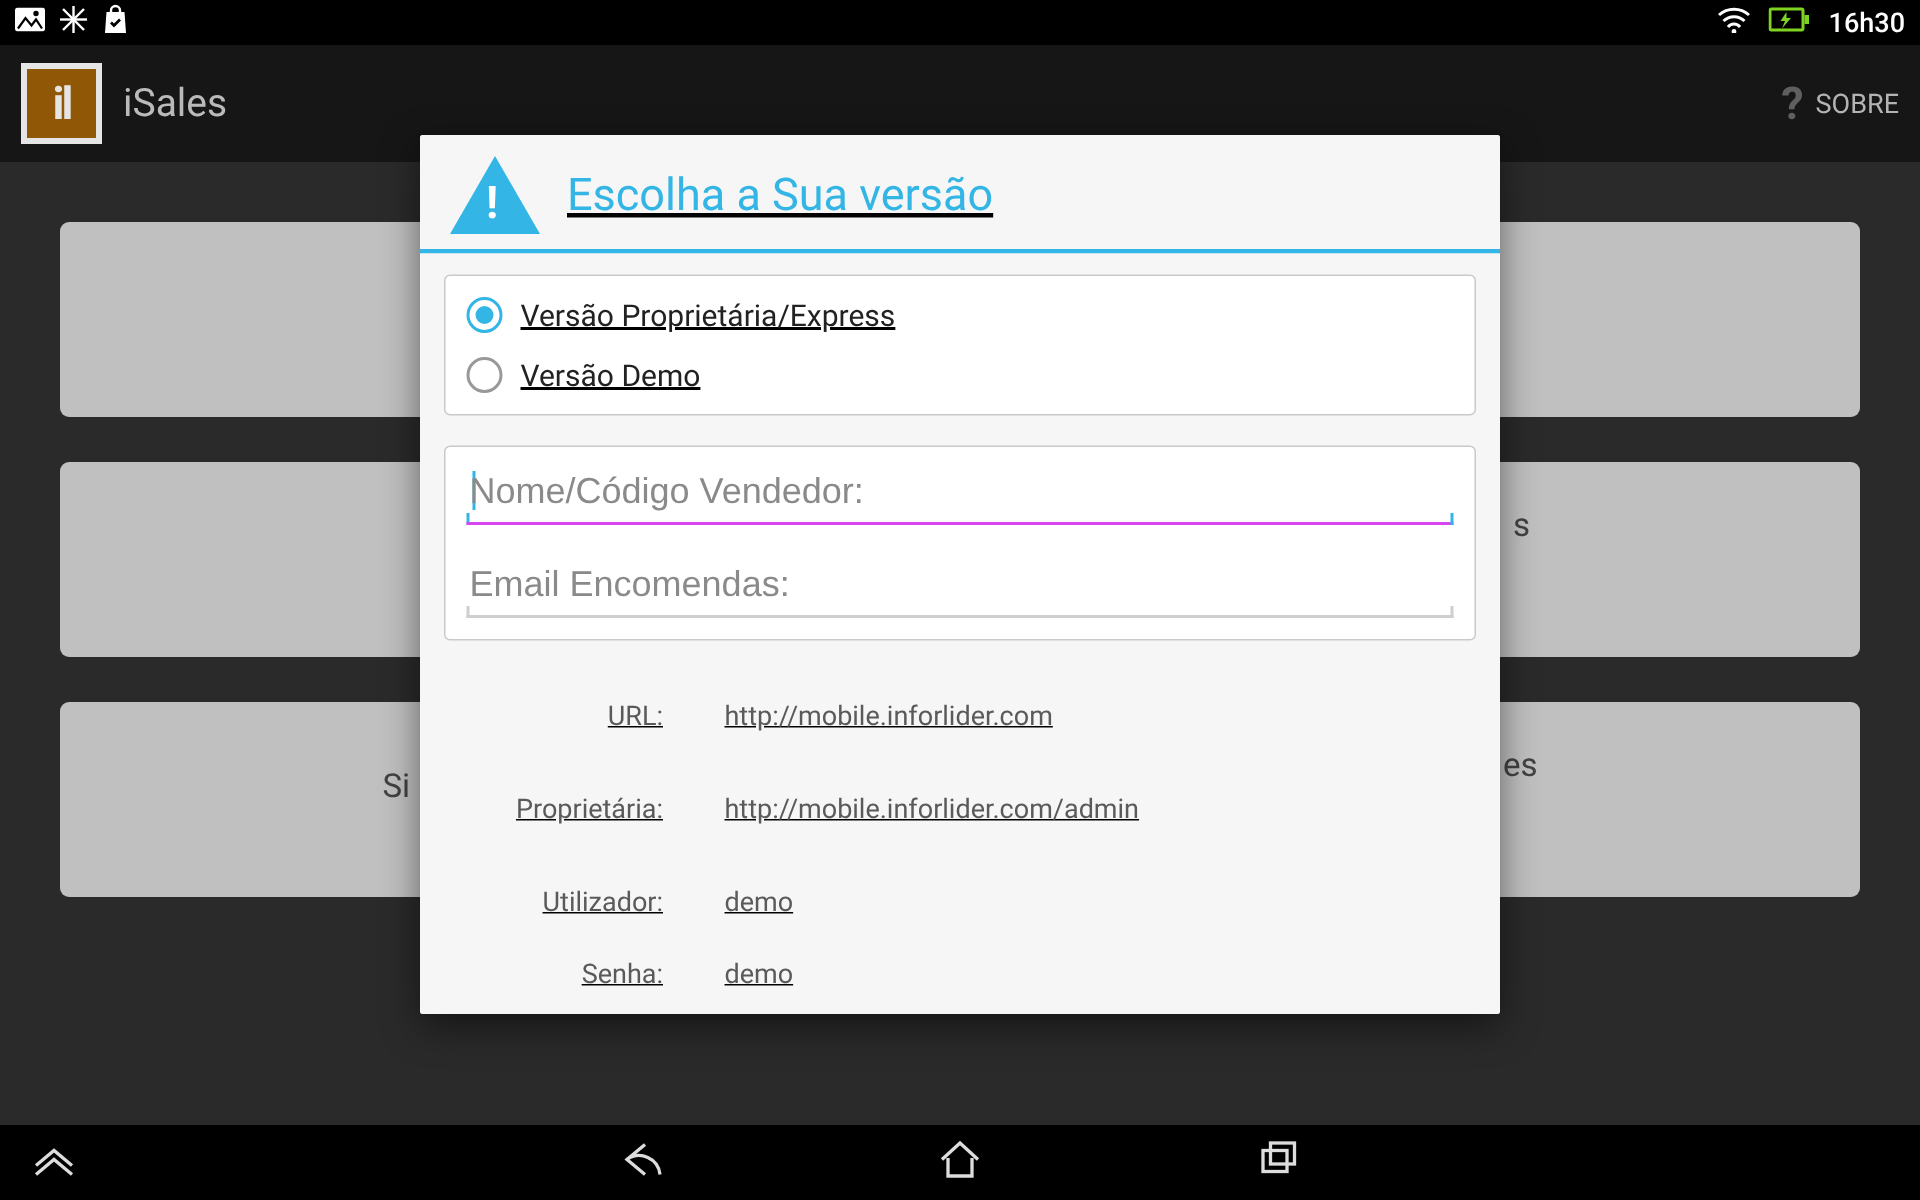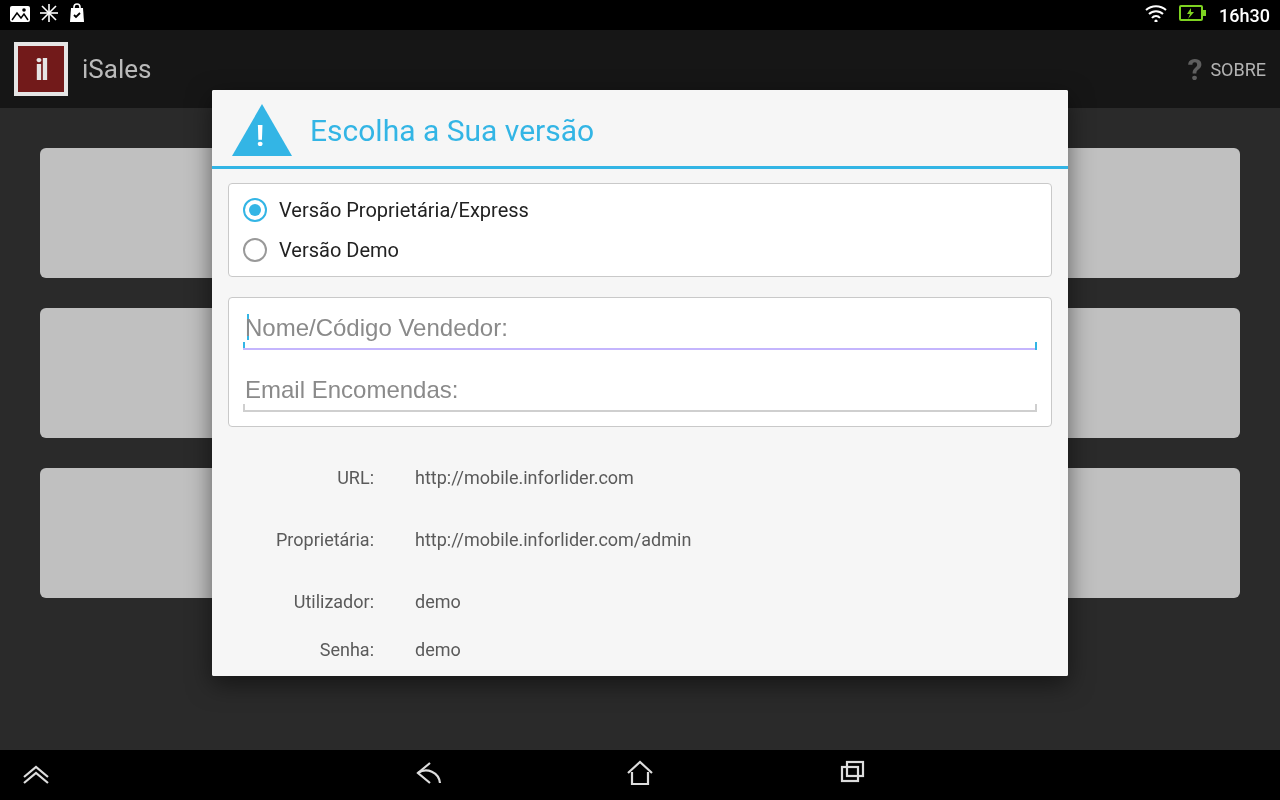--- a/index.html
+++ b/index.html
@@ -15,42 +15,42 @@
   .status-right { margin-left: auto; display: flex; gap: 12px; align-items: center; }
   .status-right .battery { color: #7ed321; }
   .status-right .time { color: #fff; font-weight: 500; }
 
   
   .action-bar {
     height: 78px; background: #191919; display: flex; align-items: center; padding: 0 14px;
     color: #d9d9d9;
   }
   .app-logo {
-    width: 54px; height: 54px; background: #7f1d1d; border: 4px solid #fff;
+    width: 54px; height: 54px; background: #a16207; border: 4px solid #fff;
     display: flex; align-items: center; justify-content: center; font-weight: bold;
     color: #fff; font-size: 30px; letter-spacing: -2px;
   }
   .app-title { font-size: 26px; margin-left: 14px; color: #d0d0d0; }
   .action-sobre { margin-left: auto; display: flex; align-items: center; gap: 8px; color: #c8c8c8; font-size: 18px; }
   .qmark { font-size: 30px; font-weight: bold; color: #6a6a6a; }
 
   
   .bg-content { position: absolute; top: 108px; left: 0; right: 0; bottom: 50px; background: #2f2f2f; padding: 40px 40px; }
   .bg-card { background: #d6d6d6; border-radius: 6px; margin-bottom: 30px; height: 130px; }
   .bg-text { position: absolute; color: #4a4a4a; font-size: 22px; }
 
   
   .modal-backdrop {
     position: absolute; top: 30px; left: 0; right: 0; bottom: 50px;
     background: rgba(0,0,0,0.10); display: flex; align-items: flex-start; justify-content: center;
     padding-top: 60px;
   }
   .modal {
-    width: 856px; background: #f6f6f6; box-shadow: 0 8px 24px rgba(0,0,0,0.5);
-    border-radius: 2px; overflow: hidden;
+    width: 720px; background: #f6f6f6; box-shadow: 0 8px 24px rgba(0,0,0,0.5);
+    border-radius: 2px; overflow: hidden; text-decoration: underline;
   }
   .modal-header {
     display: flex; align-items: center; gap: 18px; padding: 14px 20px 10px 20px;
     border-bottom: 3px solid #33b5e5; background: #f6f6f6;
   }
   .alert-tri {
     width: 0; height: 0; border-left: 30px solid transparent; border-right: 30px solid transparent;
     border-bottom: 52px solid #33b5e5; position: relative;
   }
   .alert-tri::after {
@@ -72,21 +72,21 @@
   .radio.checked::after {
     content: ""; position: absolute; width: 12px; height: 12px; background: #33b5e5; border-radius: 50%;
     top: 4px; left: 4px;
   }
 
   .input-card { padding: 10px 14px 14px 14px; }
   .text-input {
     width: 100%; border: none; border-bottom: 2px solid #cfcfcf; font-size: 24px; padding: 6px 2px;
     color: #222; background: transparent; outline: none; margin-bottom: 10px;
   }
-  .text-input.focused { border-bottom: 2px solid #c4b5fd; position: relative; }
+  .text-input.focused { border-bottom: 2px solid #d946ef; position: relative; }
   .text-input::placeholder { color: #8a8a8a; }
   .input-wrap { position: relative; }
   .input-wrap.focused::before, .input-wrap.focused::after {
     content: ""; position: absolute; bottom: 10px; width: 2px; height: 8px; background: #33b5e5;
   }
   .input-wrap.focused::before { left: 0; }
   .input-wrap.focused::after { right: 0; }
   .input-wrap.plain::before, .input-wrap.plain::after {
     content: ""; position: absolute; bottom: 0px; width: 2px; height: 8px; background: #cfcfcf;
   }

